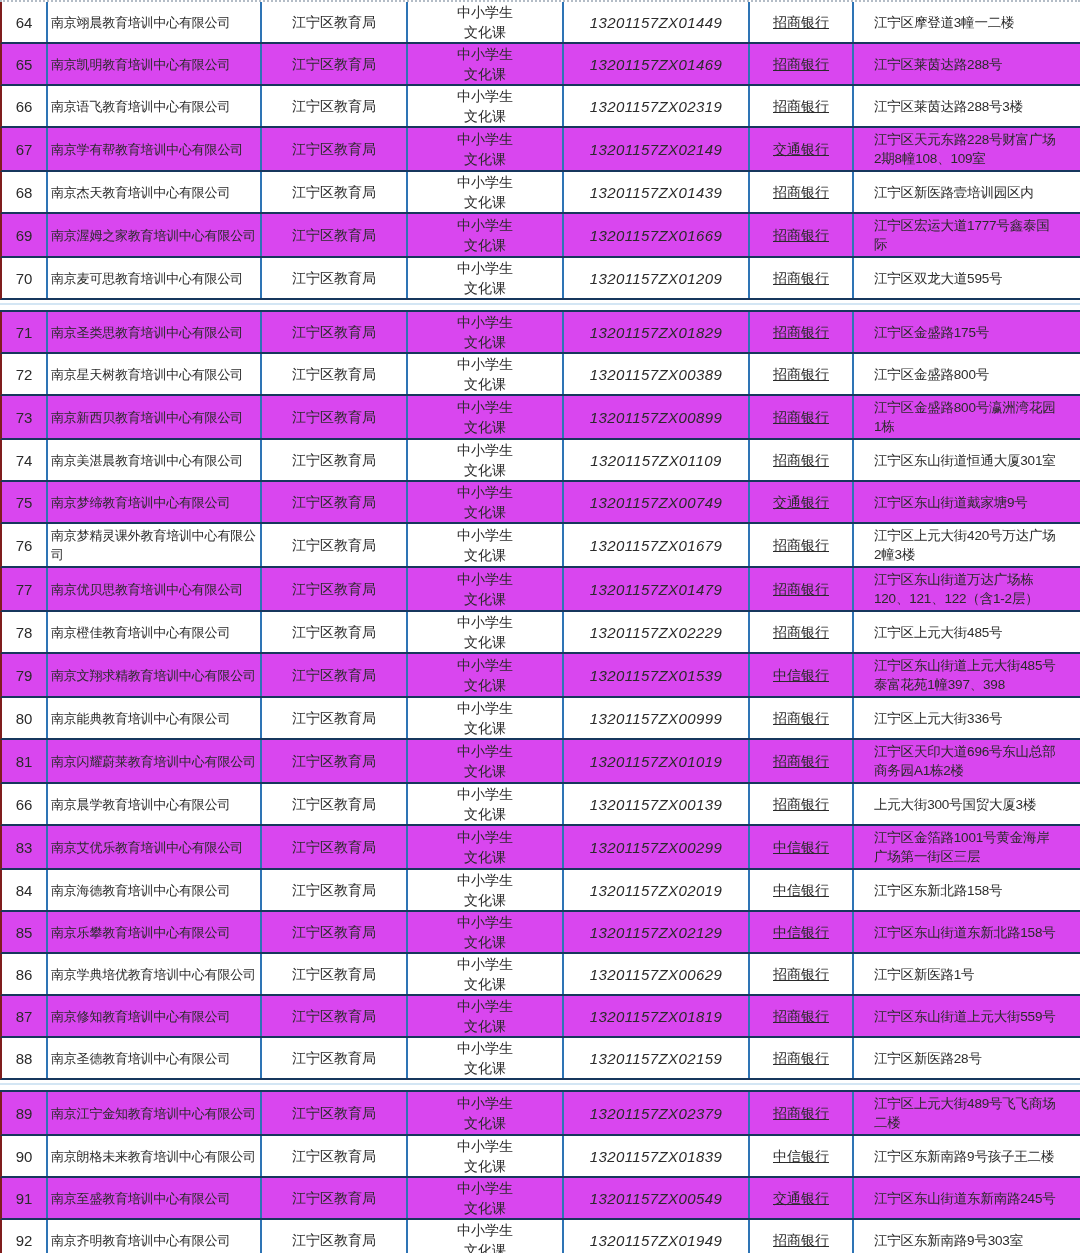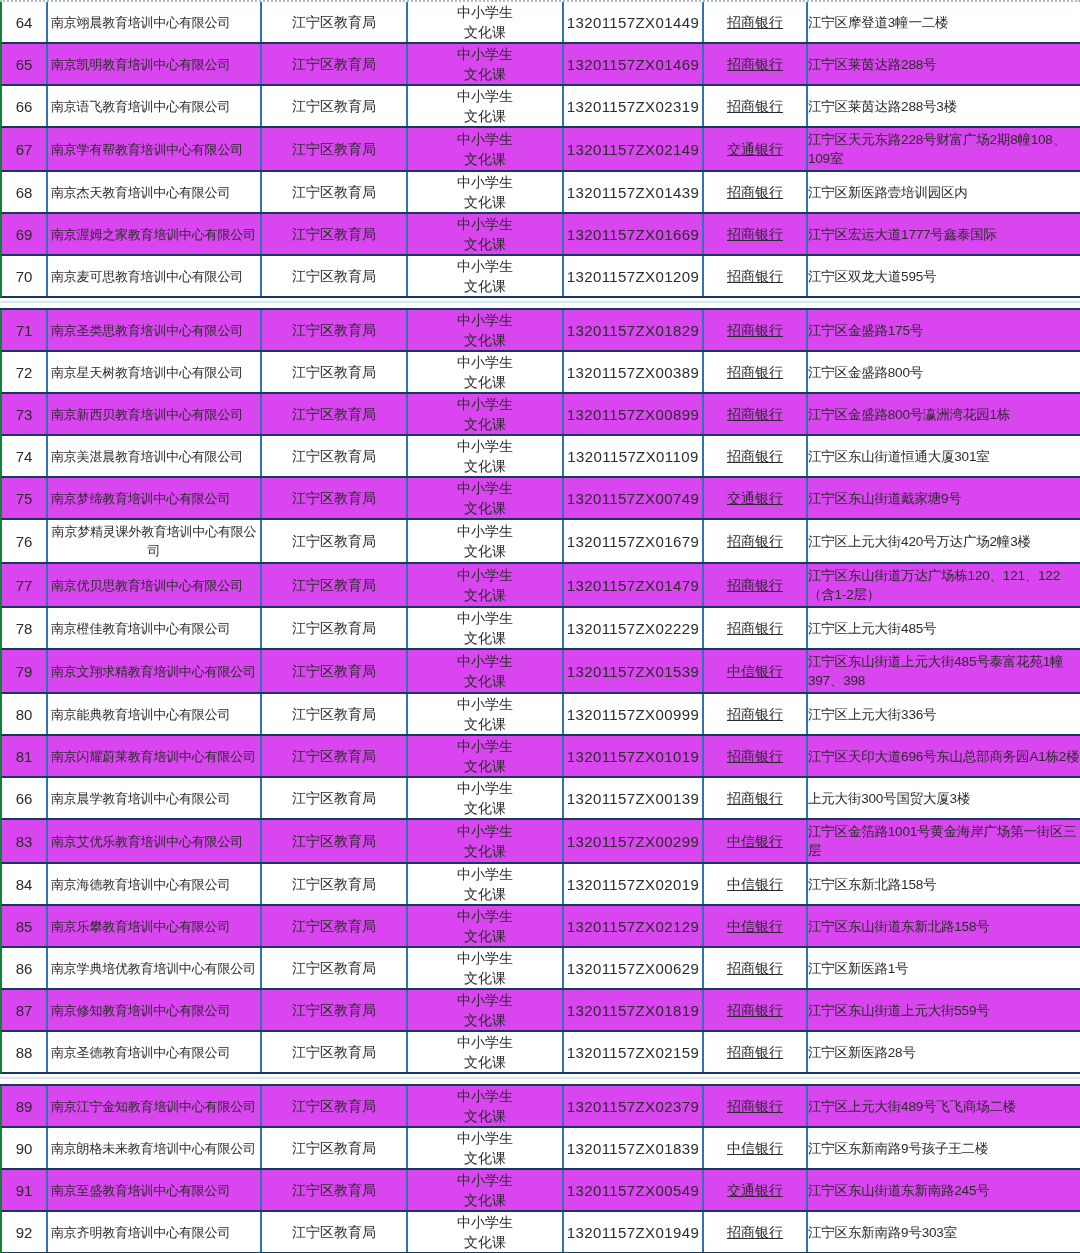--- a/index.html
+++ b/index.html
@@ -14,40 +14,40 @@
     box-sizing:border-box;
     border-top:2px dotted #b3bcc6;
     overflow:hidden;
   }
   .row {
     display:flex;
     align-items:stretch;
     min-height:40px;
     background:#ffffff;
     border-bottom:2px solid #17375d;
-    border-left:2px solid #15803d;
+    border-left:2px solid #7f1d1d;
     box-sizing:border-box;
   }
   .row.hl { background:#d946ef; }
   .cell {
     box-sizing:border-box;
     border-right:2px solid #2e74b5;
     display:flex;
     align-items:center;
     font-size:14px;
     line-height:19px;
     overflow:hidden;
   }
   .col-num  { width:46px;  justify-content:center; font-size:15px; }
-  .col-name { width:214px; padding:2px 3px; font-size:13px; letter-spacing:-0.2px;text-align:center; }
+  .col-name { width:214px; padding:2px 3px; font-size:13px; letter-spacing:-0.2px; }
   .col-auth { width:146px; justify-content:center; text-align:left; }
   .col-cat  { width:156px; justify-content:center; text-align:center; white-space:pre-line; line-height:20px; }
-  .col-lic  { width:140px; justify-content:center; font-size:15px; letter-spacing:0.4px; }
+  .col-lic  { width:186px; justify-content:center; font-size:15px; letter-spacing:0.4px;font-style:italic; }
   .col-bank { width:104px; justify-content:center;text-decoration:underline; }
-  .col-addr { flex:1; padding:2px 0; font-size:13.5px; letter-spacing:-0.2px; border-right:none; }
+  .col-addr { flex:1; padding:2px 20px; font-size:13.5px; letter-spacing:-0.2px; border-right:none; }
   .page-gap {
     height:10px;
     background:linear-gradient(#ffffff 0 3px, #d4e6f4 3px 5px, #ffffff 5px 100%);
     border-bottom:2px solid #17375d;
   }
 </style>
 </head>
 <body>
 
 <div class="table" id="table-root">

